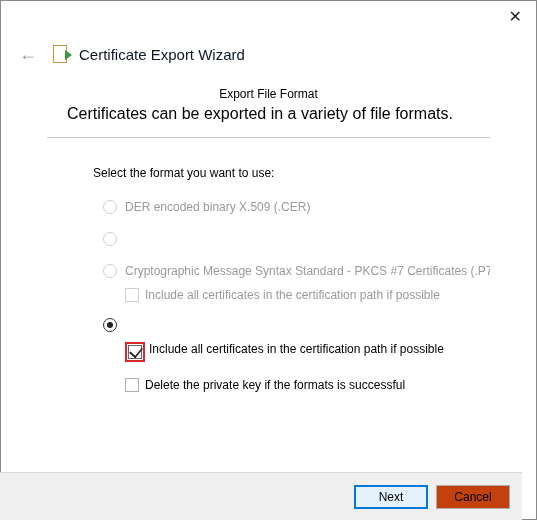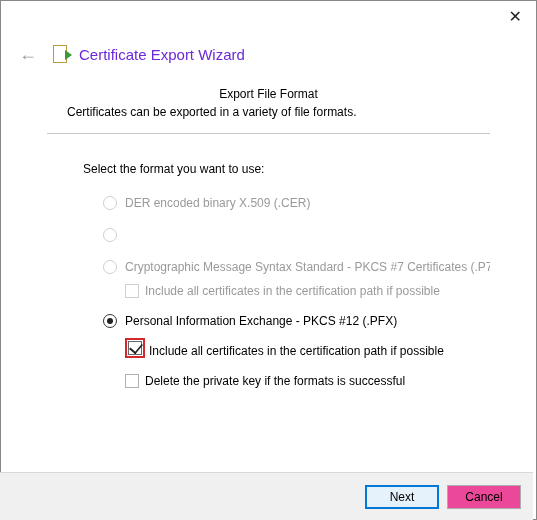--- a/index.html
+++ b/index.html
@@ -55,42 +55,42 @@
   .wiz-icon .arrow {
     position: absolute;
     right: -1px; top: 7px;
     width: 0; height: 0;
     border-top: 5px solid transparent;
     border-bottom: 5px solid transparent;
     border-left: 7px solid #3a9a3a;
   }
   .header-title {
     font-size: 15px;
-    color: #6d28d9;
+    color: #0f172a;
   }
   .content {
     padding: 0 46px 0 46px;
   }
   .section-title {
     font-size: 12px;
     margin-bottom: 4px;
     text-align: center;
   }
   .section-sub {
-    font-size: 12px;
+    font-size: 16px;
     margin-left: 20px;
     margin-bottom: 14px;
   }
   .hr {
     border: none;
     border-top: 1px solid #c8c8c8;
     margin: 0 0 28px 0;
   }
   .prompt {
-    margin-left: 36px;
+    margin-left: 46px;
     margin-bottom: 20px;
   }
   .options {
     margin-left: 56px;
   }
   .radio-row {
     display: flex;
     align-items: flex-end;
     margin-bottom: 18px;
     font-size: 12px;
@@ -114,21 +114,21 @@
     position: absolute;
     left: 3px; top: 3px;
     width: 6px; height: 6px;
     background: #222;
     border-radius: 50%;
   }
   .disabled-text { color: #9a9a9a; }
   .sub-check {
     margin-left: 22px;
     display: flex;
-    align-items: flex-end;
+    align-items: flex-start;
     margin-bottom: 16px;
     font-size: 12px;
     white-space: nowrap;
     overflow: hidden;
   }
   .checkbox {
     width: 14px; height: 14px;
     border: 1px solid #b0b0b0;
     margin-right: 6px;
     flex-shrink: 0;
@@ -147,36 +147,36 @@
   }
   .highlight-box {
     border: 2px solid #d62828;
     padding: 1px;
     display: inline-flex;
     margin-right: 4px;
   }
   .highlight-box .checkbox { margin-right: 0; border-color: #666; }
   .footer {
     position: absolute;
-    bottom: 0; left: 0; right: 4px;
+    bottom: 0; left: 0; right: 15px;
     height: 48px;
     background: #f0f0f0;
     border-top: 1px solid #d8d8d8;
     display: flex;
     justify-content: flex-end;
     align-items: center;
     padding-right: 12px;
     gap: 8px;
   }
   .btn {
     min-width: 74px;
     height: 24px;
     font-size: 12px;
     font-family: inherit;
-    background: #ec4899;
+    background: #c2410c;
     border: 1px solid #adadad;
     cursor: pointer;
     padding: 0 12px;
   }
   .btn.primary {
     background: #e5f1fb;
     border: 2px solid #0078d7;
   }
 </style>
 </head>
@@ -217,21 +217,20 @@
       <span class="radio disabled"></span>
       <span class="disabled-text">Cryptographic Message Syntax Standard - PKCS #7 Certificates (.P7B)</span>
     </div>
     <div class="sub-check">
       <span class="checkbox disabled"></span>
       <span class="disabled-text">Include all certificates in the certification path if possible</span>
     </div>
 
     <div class="radio-row tight">
       <span class="radio selected"></span>
-      <span>Personal Information Exchange - PKCS #12 (.PFX)</span>
     </div>
     <div class="sub-check">
       <span class="highlight-box">
         <span class="checkbox checked"></span>
       </span>
       <span>Include all certificates in the certification path if possible</span>
     </div>
     <div class="sub-check">
       <span class="checkbox"></span>
       <span>Delete the private key if the formats is successful</span>

